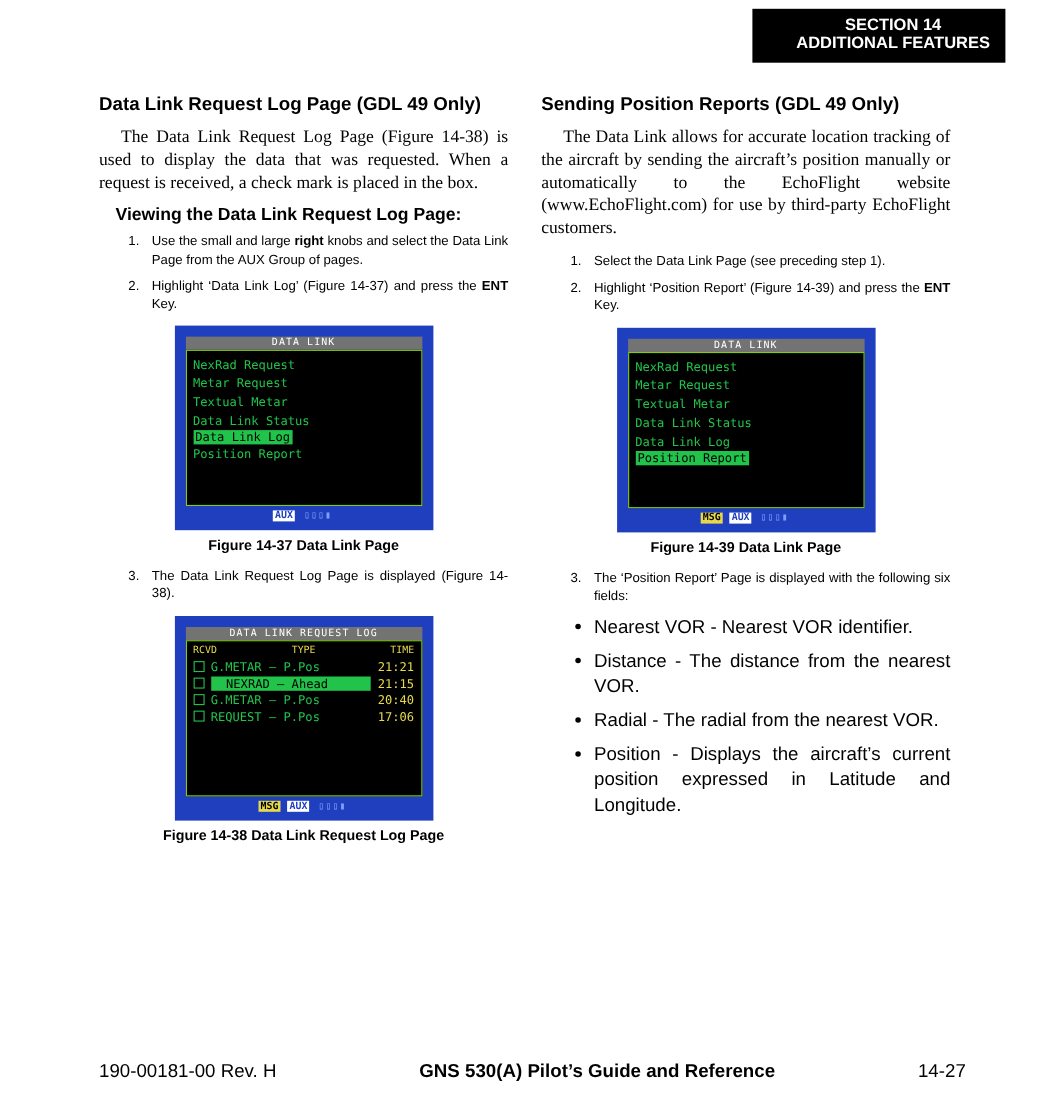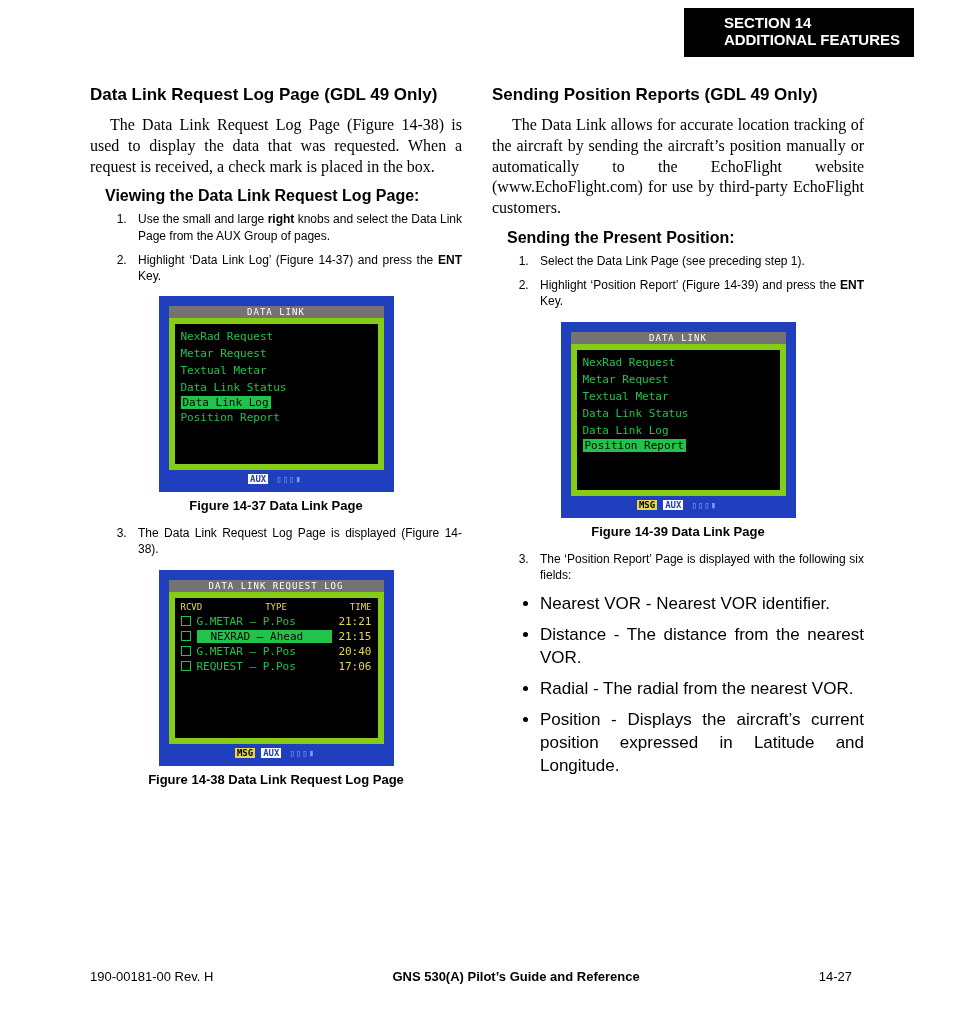--- a/index.html
+++ b/index.html
@@ -19,21 +19,21 @@
   }
   .section-header {
     position: absolute;
     top: 8px;
     right: 40px;
     background: #000;
     color: #fff;
     font-family: Arial, Helvetica, sans-serif;
     font-weight: bold;
     font-size: 15px;
-    text-align: left;
+    text-align: center;
     padding: 6px 14px 8px 40px;
     line-height: 1.15;
   }
   .columns {
     display: flex;
     gap: 30px;
     margin-top: 55px;
   }
   .col {
     flex: 1 1 0;
@@ -94,21 +94,21 @@
     width: 235px;
     margin: 12px auto 0 auto;
     background: #1f3fbf;
     padding: 10px 10px 2px 10px;
     box-sizing: border-box;
     font-family: "Lucida Console", Monaco, monospace;
     font-size: 11px;
   }
   .screen .inner {
     background: #000;
-    border: 6px solid #84cc16;
+    border: 1px solid #84cc16;
   }
   .screen .titlebar {
     background: #737373;
     color: #fff;
     font-size: 9px;
     letter-spacing: 1px;
     text-align: center;
     padding: 1px 0;
   }
   .screen .content {
@@ -161,25 +161,25 @@
     padding: 0 2px;
     font-weight: bold;
   }
   .tag.msg { background:#e6d84c; color:#000;}
   .tag.aux { background:#fff; color:#1f3fbf; }
   .tag.bar { color:#7aa0ff; letter-spacing:1px;}
   .page-footer {
     position: absolute;
     bottom: 30px;
     left: 90px;
-    right: 102px;
+    right: 76px;
     display: flex;
     justify-content: space-between;
     font-family: Arial, Helvetica, sans-serif;
-    font-size: 13px;
+    font-size: 17px;
   }
   .page-footer .center { font-weight: bold; }
 </style>
 </head>
 <body>
 
 <div class="page">
 
   <div class="section-header">
     <div>SECTION 14</div>
@@ -261,21 +261,20 @@
           <span class="tag aux">AUX</span>
           <span class="tag bar">▯▯▯▮</span>
         </div>
       </div>
       <div class="figcap">Figure 14-38  Data Link Request Log Page</div>
     </div>
 
     <div class="col">
       <h2>Sending Position Reports (GDL 49 Only)</h2>
       <p class="body">The Data Link allows for accurate location tracking of the aircraft by sending the aircraft’s position manually or automatically to the EchoFlight website (www.EchoFlight.com) for use by third-party EchoFlight customers.</p>
-      <h3>Sending the Present Position:</h3>
 
       <ol>
         <li>Select the Data Link Page (see preceding step 1).</li>
         <li>
           <span>Highlight ‘Position Report’ (Figure 14-39) and press the </span><span class="b">ENT</span><span> Key.</span>
         </li>
       </ol>
 
       <div class="screen">
         <div class="titlebar">DATA LINK</div>

